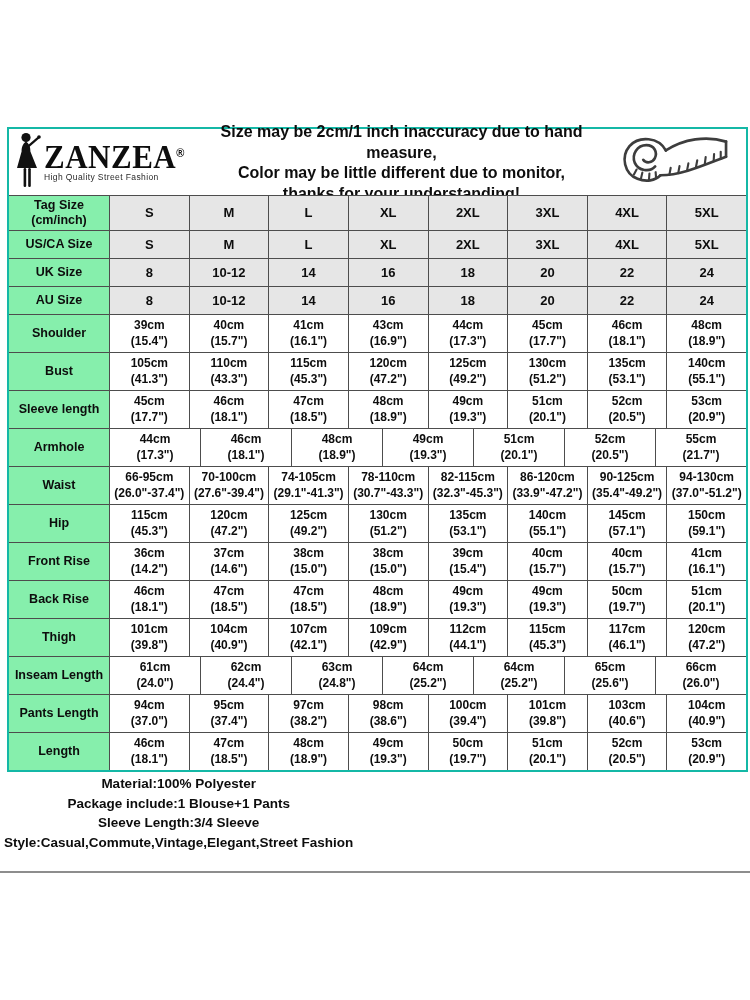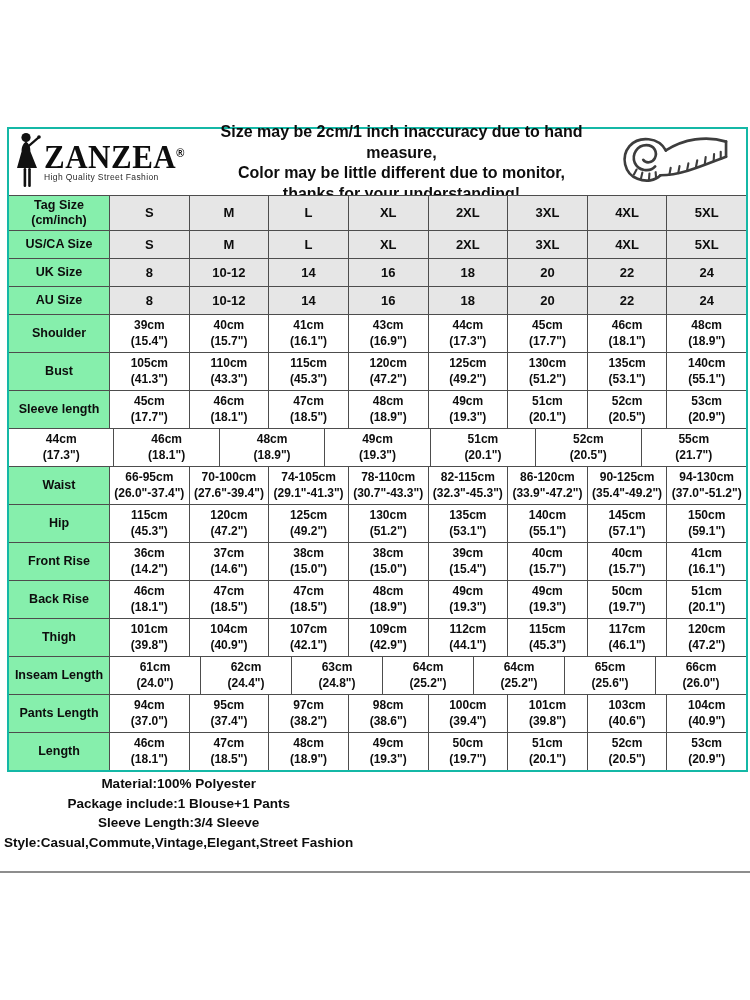--- a/index.html
+++ b/index.html
@@ -310,20 +310,23 @@
           <div class="d">
             <div>52cm</div>
             <div>(20.5")</div>
           </div>
           <div class="d">
             <div>53cm</div>
             <div>(20.9")</div>
           </div>
         </div>
         <div class="t-row r-m">
+          <div class="lab">
+            <div>Armhole</div>
+          </div>
           <div class="d">
             <div>44cm</div>
             <div>(17.3")</div>
           </div>
           <div class="d">
             <div>46cm</div>
             <div>(18.1")</div>
           </div>
           <div class="d">
             <div>48cm</div>

